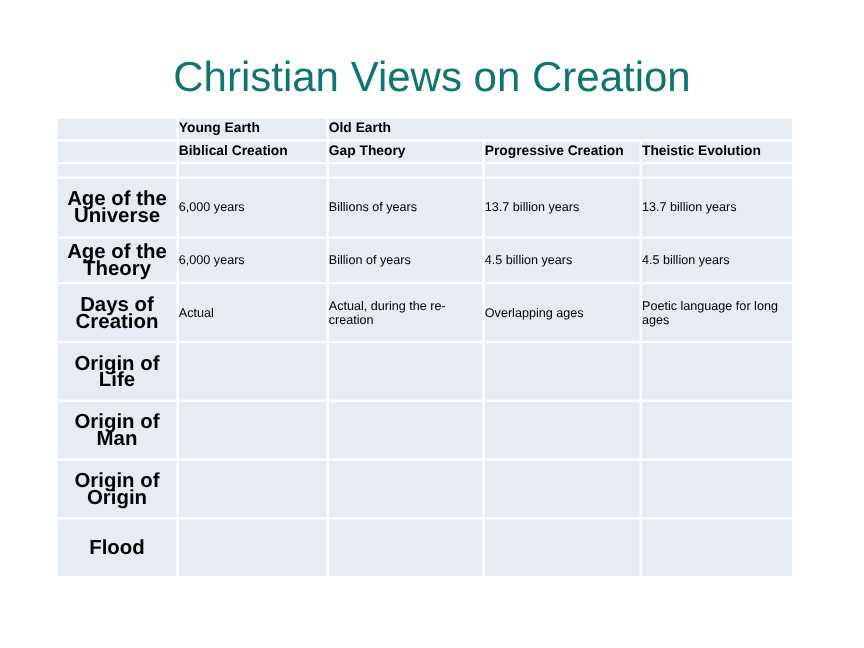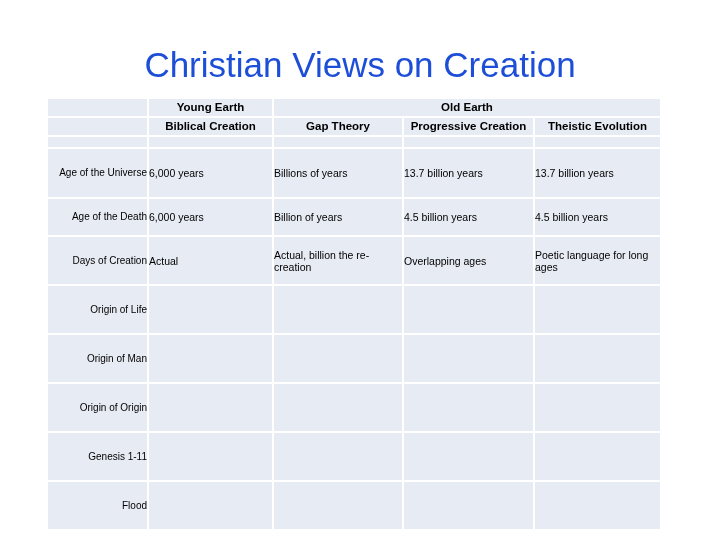--- a/index.html
+++ b/index.html
@@ -20,21 +20,21 @@
     background: #ffffff;
   }
   .slide-title {
     position: absolute;
     left: 0;
     top: 44px;
     width: 720px;
     text-align: center;
     font-size: 35px;
     font-weight: 400;
-    color: #1d4ed8;
+    color: #0f766e;
     letter-spacing: 0px;
     line-height: 42px;
     white-space: nowrap;
   }
   .table-wrap {
     position: absolute;
     left: 48px;
     top: 99px;
     width: 604px;
   }
@@ -53,34 +53,33 @@
   }
   
   col.c0 { width: 99px; }
   col.c1 { width: 123px; }
   col.c2 { width: 128px; }
   col.c3 { width: 129px; }
   col.c4 { width: 125px; }
 
   td.hdr-group,
   td.hdr-sub {
-    text-align: center;
     font-weight: bold;
     font-size: 11.5px;
     line-height: 13px;
     height: 17px;
     vertical-align: middle;
   }
   td.spacer-cell {
     height: 10px;
   }
   td.rowlabel {
-    text-align: right;
-    font-weight: normal;
-    font-size: 10px;
+    text-align: center;
+    font-weight: bold;
+    font-size: 17px;
     line-height: 14px;
     padding: 4px 3px 0 3px;
     vertical-align: top;
   }
   td.datacell {
     text-align: left;
     font-size: 10.5px;
     line-height: 12px;
     padding: 0 4px;
     vertical-align: middle;
@@ -128,31 +127,31 @@
 
         <tr class="r-tall">
           <td class="rowlabel">Age of the Universe</td>
           <td class="datacell">6,000 years</td>
           <td class="datacell">Billions of years</td>
           <td class="datacell">13.7 billion years</td>
           <td class="datacell">13.7 billion years</td>
         </tr>
 
         <tr class="r-mid">
-          <td class="rowlabel">Age of the Death</td>
+          <td class="rowlabel">Age of the Theory</td>
           <td class="datacell">6,000 years</td>
           <td class="datacell">Billion of years</td>
           <td class="datacell">4.5 billion years</td>
           <td class="datacell">4.5 billion years</td>
         </tr>
 
         <tr class="r-std">
           <td class="rowlabel">Days of Creation</td>
           <td class="datacell">Actual</td>
-          <td class="datacell">Actual, billion the re-creation</td>
+          <td class="datacell">Actual, during the re-creation</td>
           <td class="datacell">Overlapping ages</td>
           <td class="datacell">Poetic language for long ages</td>
         </tr>
 
         <tr class="r-std">
           <td class="rowlabel">Origin of Life</td>
           <td class="datacell"></td>
           <td class="datacell"></td>
           <td class="datacell"></td>
           <td class="datacell"></td>
@@ -167,27 +166,20 @@
         </tr>
 
         <tr class="r-std">
           <td class="rowlabel">Origin of Origin</td>
           <td class="datacell"></td>
           <td class="datacell"></td>
           <td class="datacell"></td>
           <td class="datacell"></td>
         </tr>
 
-        <tr class="r-std">
-          <td class="rowlabel">Genesis 1-11</td>
-          <td class="datacell"></td>
-          <td class="datacell"></td>
-          <td class="datacell"></td>
-          <td class="datacell"></td>
-        </tr>
 
         <tr class="r-std">
           <td class="rowlabel">Flood</td>
           <td class="datacell"></td>
           <td class="datacell"></td>
           <td class="datacell"></td>
           <td class="datacell"></td>
         </tr>
       </tbody>
     </table>

